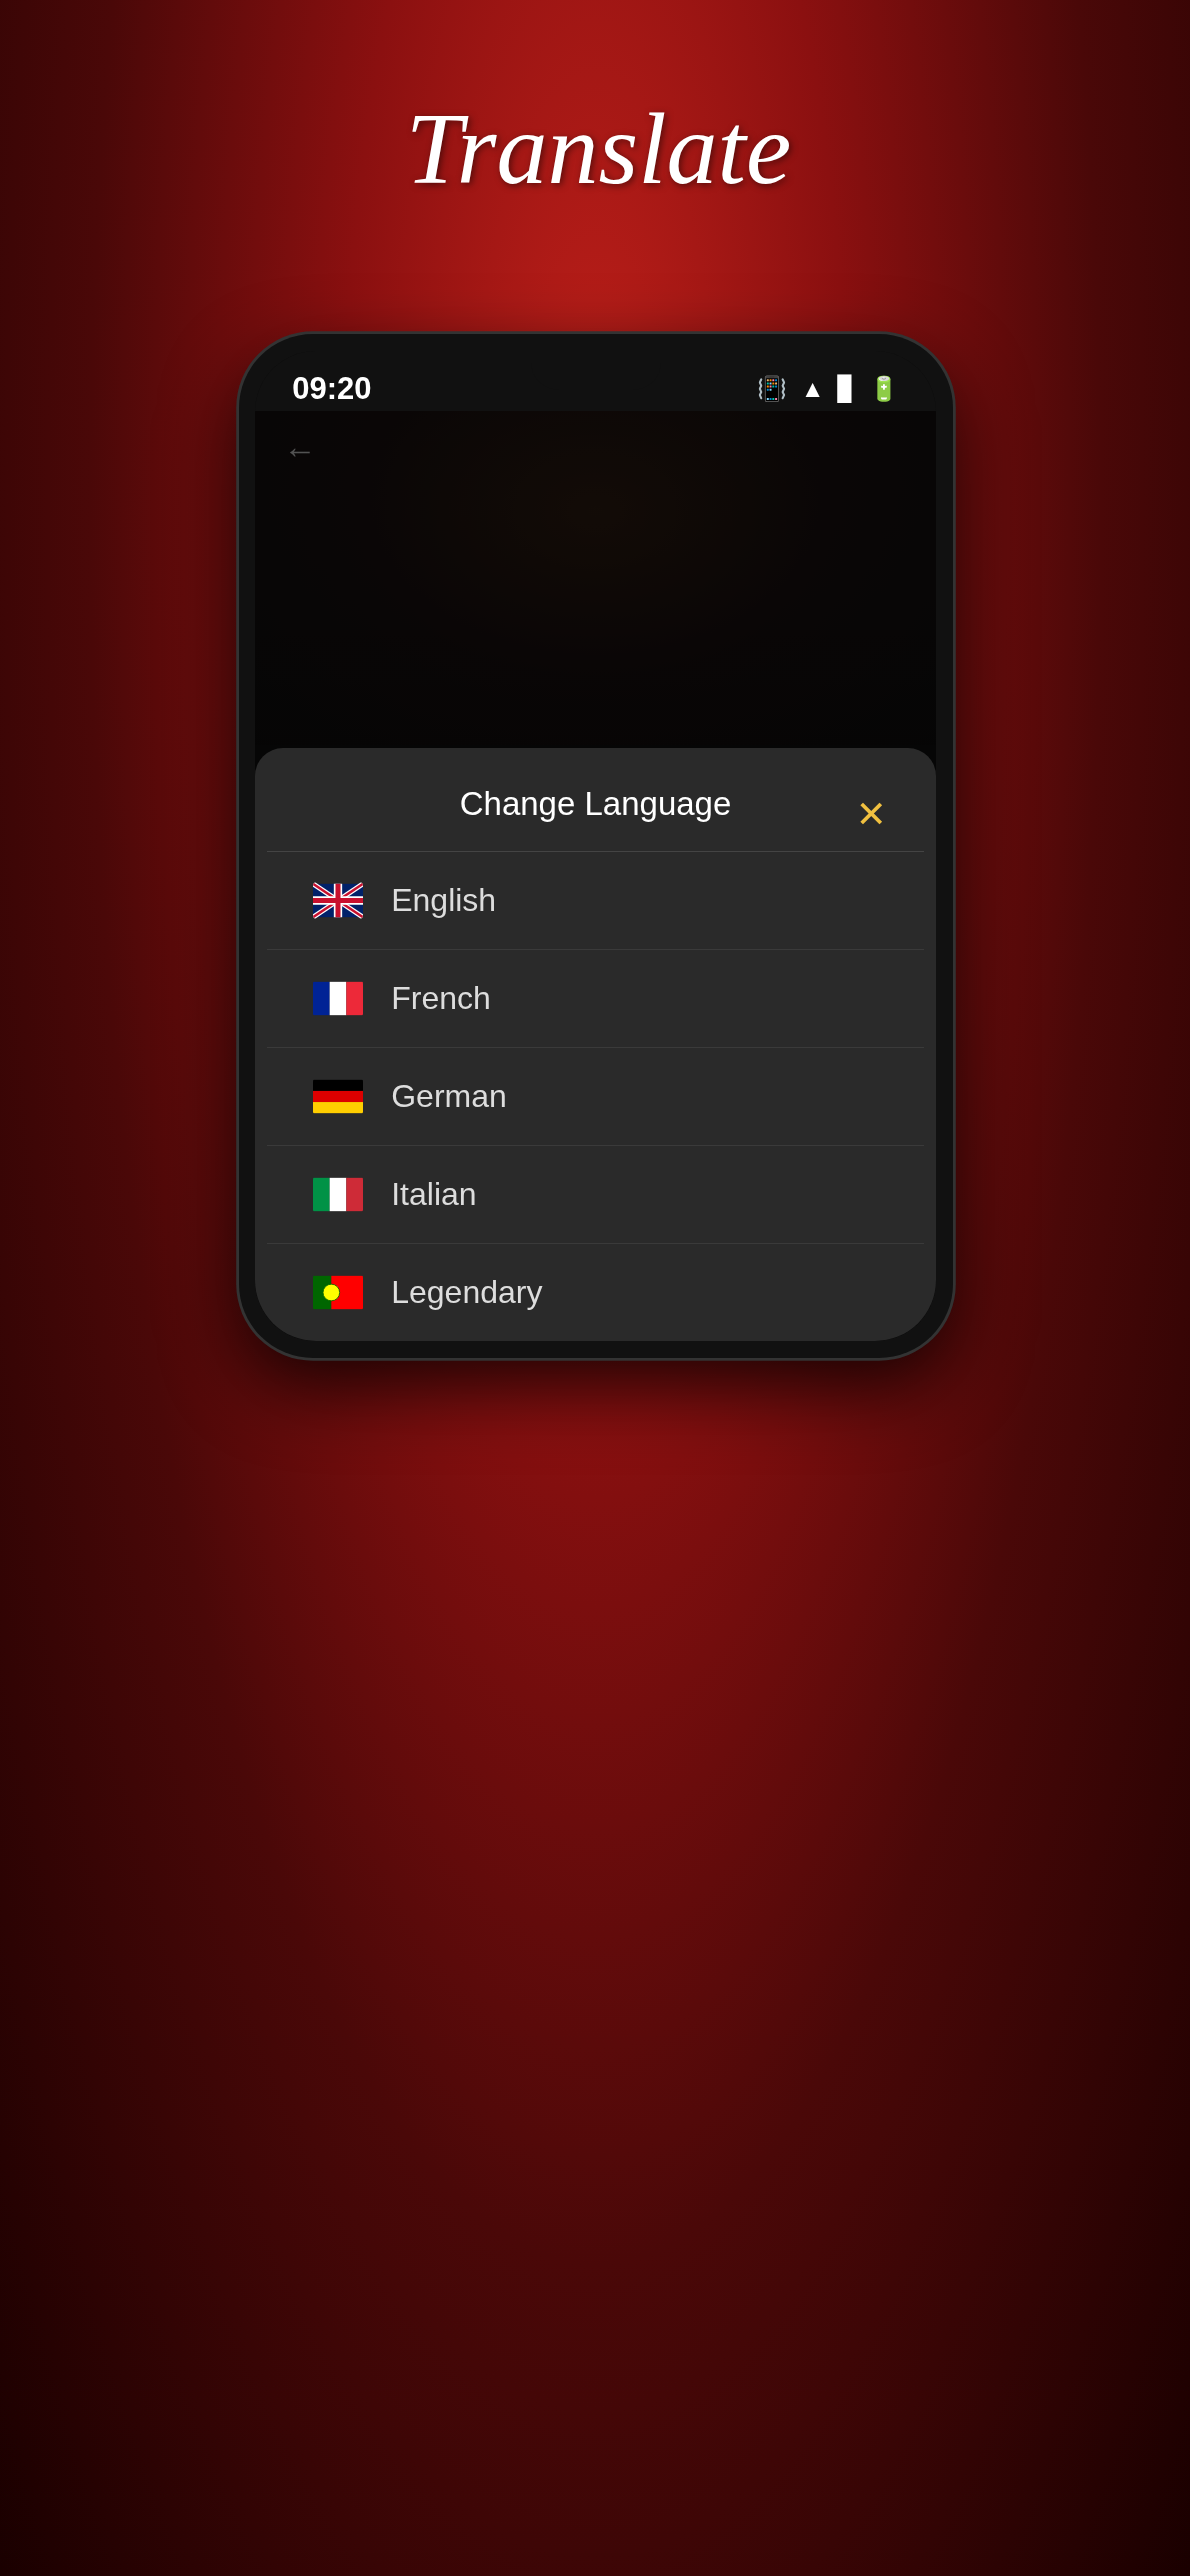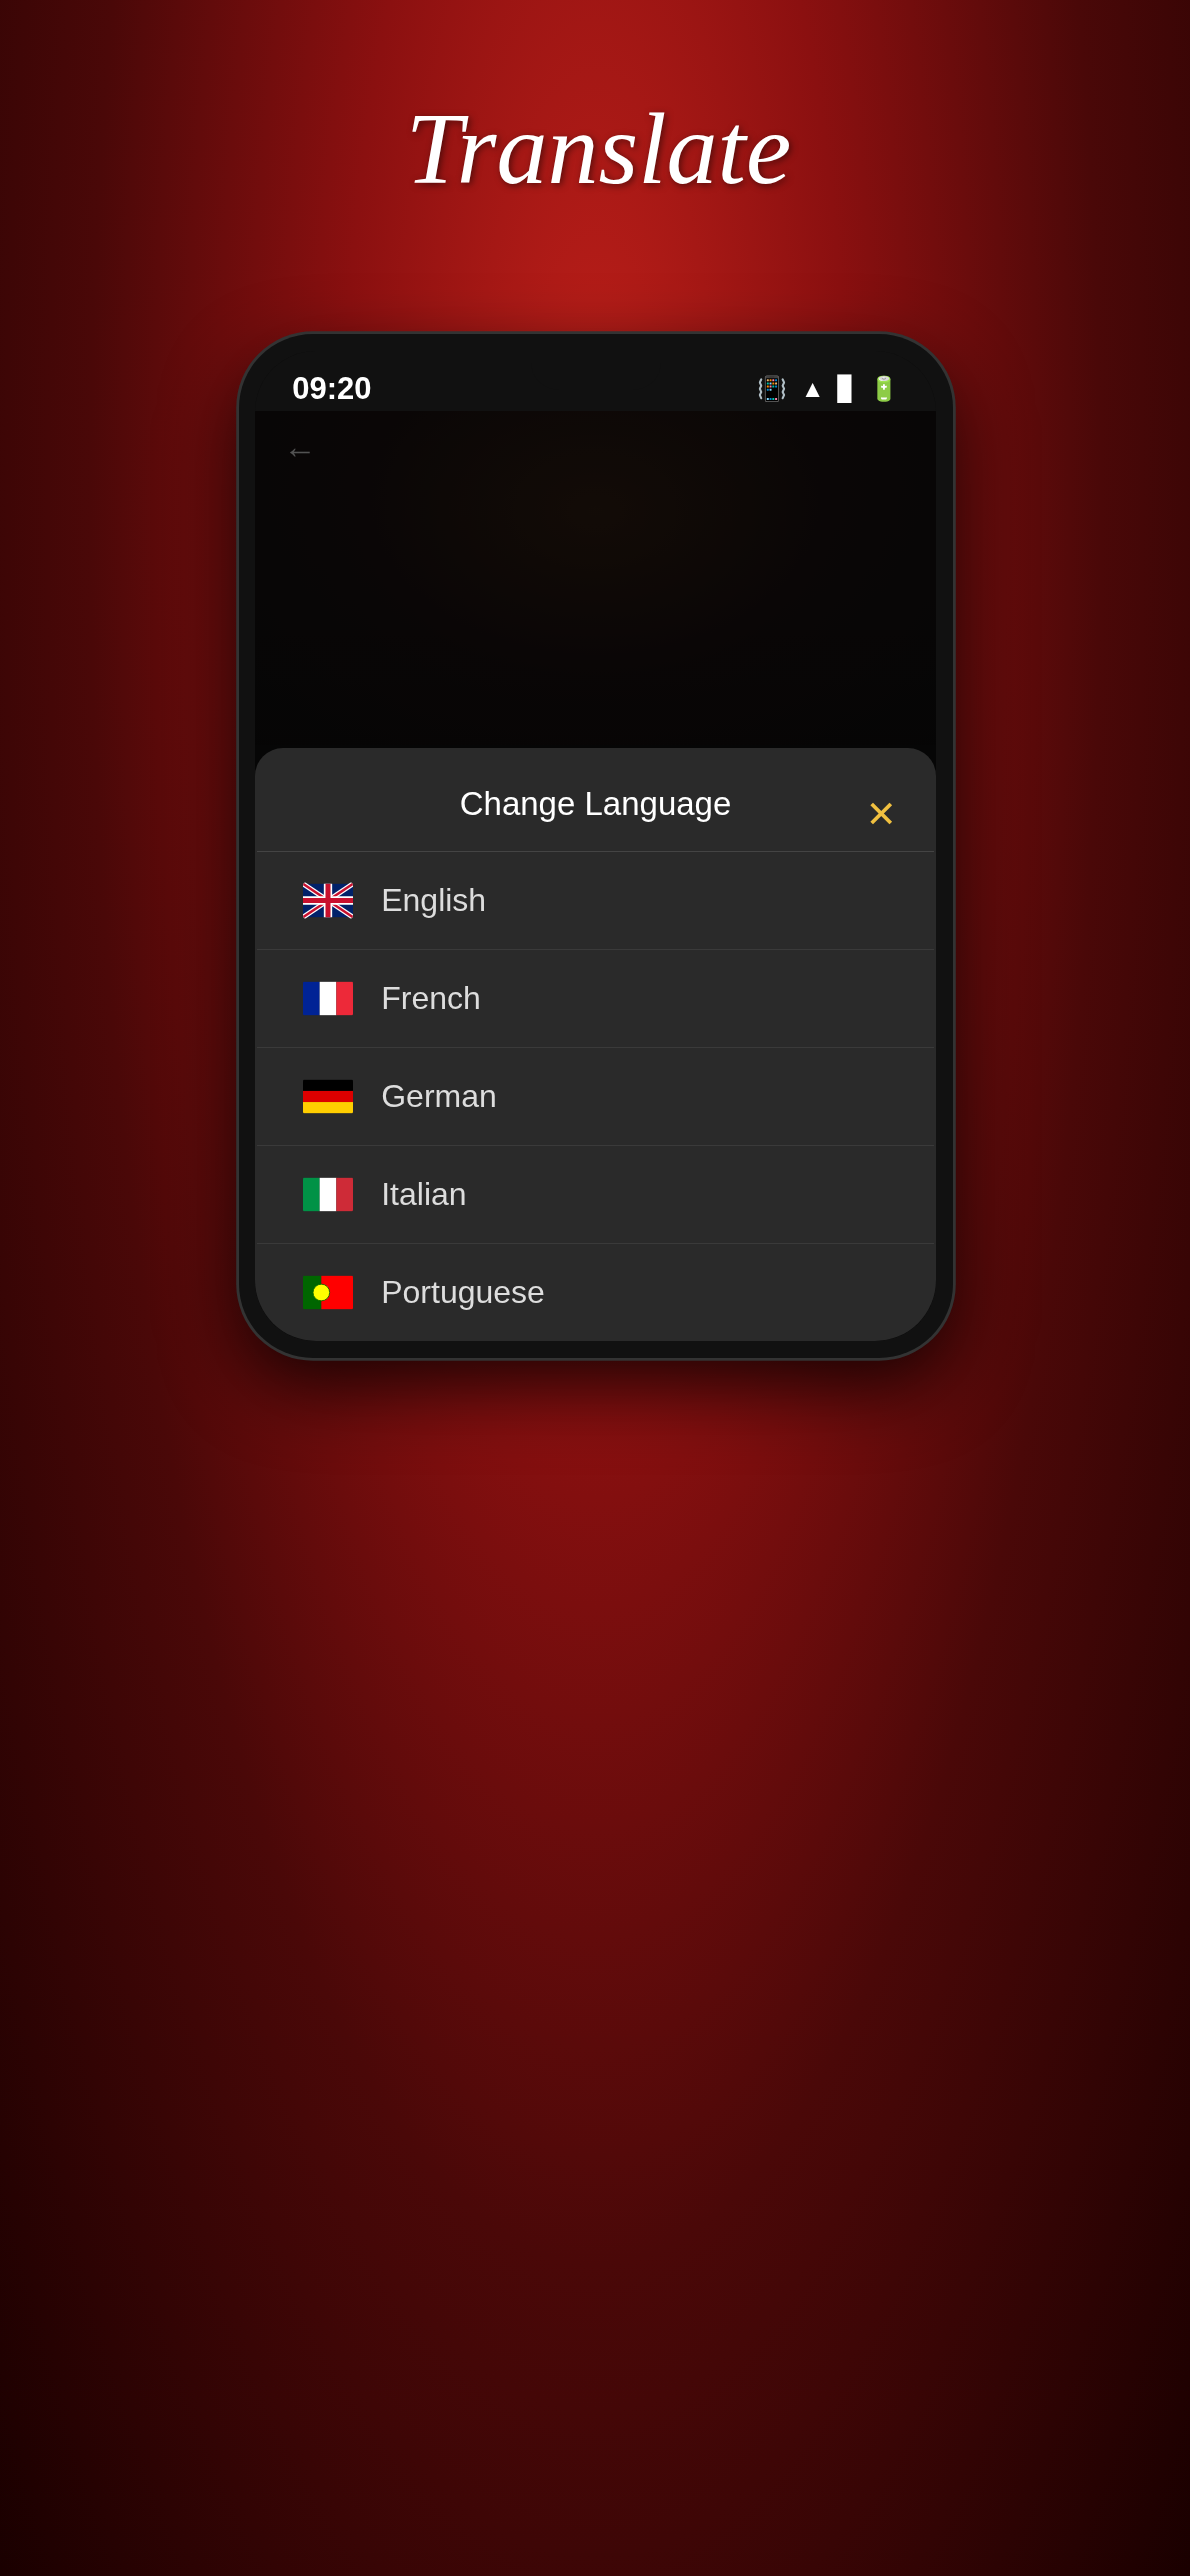--- a/index.html
+++ b/index.html
@@ -264,21 +264,21 @@
       background: rgba(0,0,0,0.6);
       z-index: 50;
       display: flex;
       align-items: flex-end;
     }
 
     .modal-sheet {
       background: #2a2a2a;
       border-radius: 28px 28px 0 0;
       width: 100%;
-      padding: 28px 2px 0;
+      padding: 28px 12px 0;
     }
 
     .modal-header {
       display: flex;
       justify-content: center;
       align-items: center;
       position: relative;
       padding: 9.3px 37px 28px;
       border-bottom: 0.9px solid #444;
     }
@@ -476,21 +476,21 @@
                 <span class="lang-label">Italian</span>
               </li>
 
 
               <li class="language-item">
                 <svg class="flag-uk" viewBox="0 0 60 40" xmlns="http://www.w3.org/2000/svg">
                   <rect width="22" height="40" fill="#006600"></rect>
                   <rect x="22" width="38" height="40" fill="#FF0000"></rect>
                   <circle cx="22" cy="20" r="10" fill="#FFFF00" stroke="#006600" stroke-width="1"></circle>
                 </svg>
-                <span class="lang-label">Portuguese</span>
+                <span class="lang-label">Legendary</span>
               </li>
             </ul>
           </div>
         </div>
       </div>
     </div>
   </div>
 </div>
 
 

